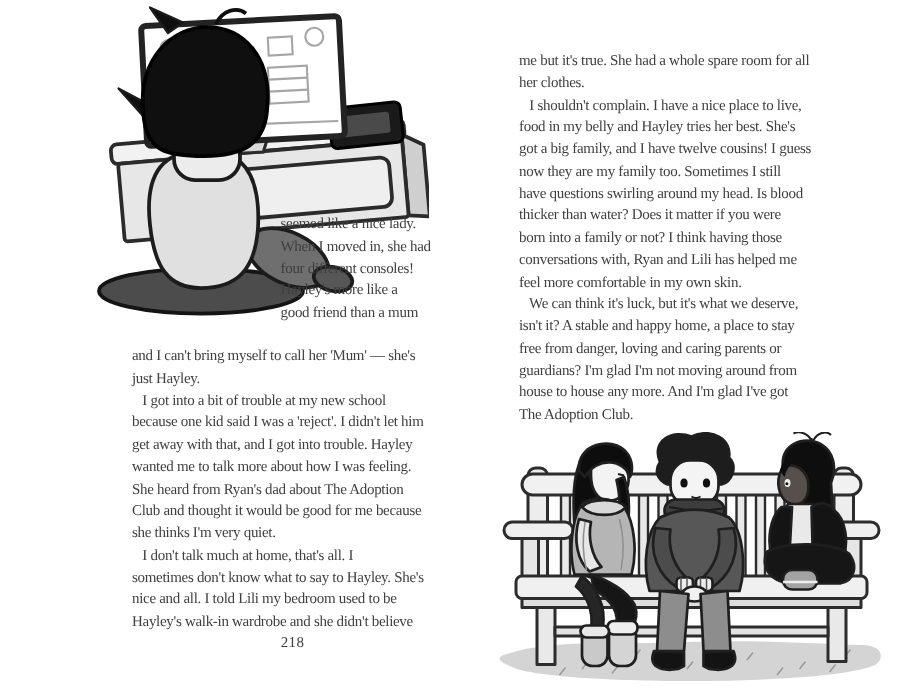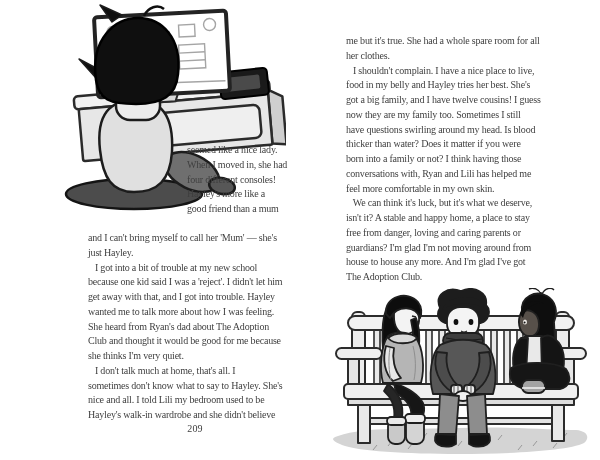--- a/index.html
+++ b/index.html
@@ -103,21 +103,21 @@
 get away with that, and I got into trouble. Hayley
 wanted me to talk more about how I was feeling.
 She heard from Ryan's dad about The Adoption
 Club and thought it would be good for me because
 she thinks I'm very quiet.
    I don't talk much at home, that's all. I
 sometimes don't know what to say to Hayley. She's
 nice and all. I told Lili my bedroom used to be
 Hayley's walk-in wardrobe and she didn't believe</div>
 
-    <div class="page-number">209</div>
+    <div class="page-number">218</div>
   </div>
 
   <div class="page page-right">
 
     <div class="booktext right-body">me but it's true. She had a whole spare room for all
 her clothes.
    I shouldn't complain. I have a nice place to live,
 food in my belly and Hayley tries her best. She's
 got a big family, and I have twelve cousins! I guess
 now they are my family too. Sometimes I still

